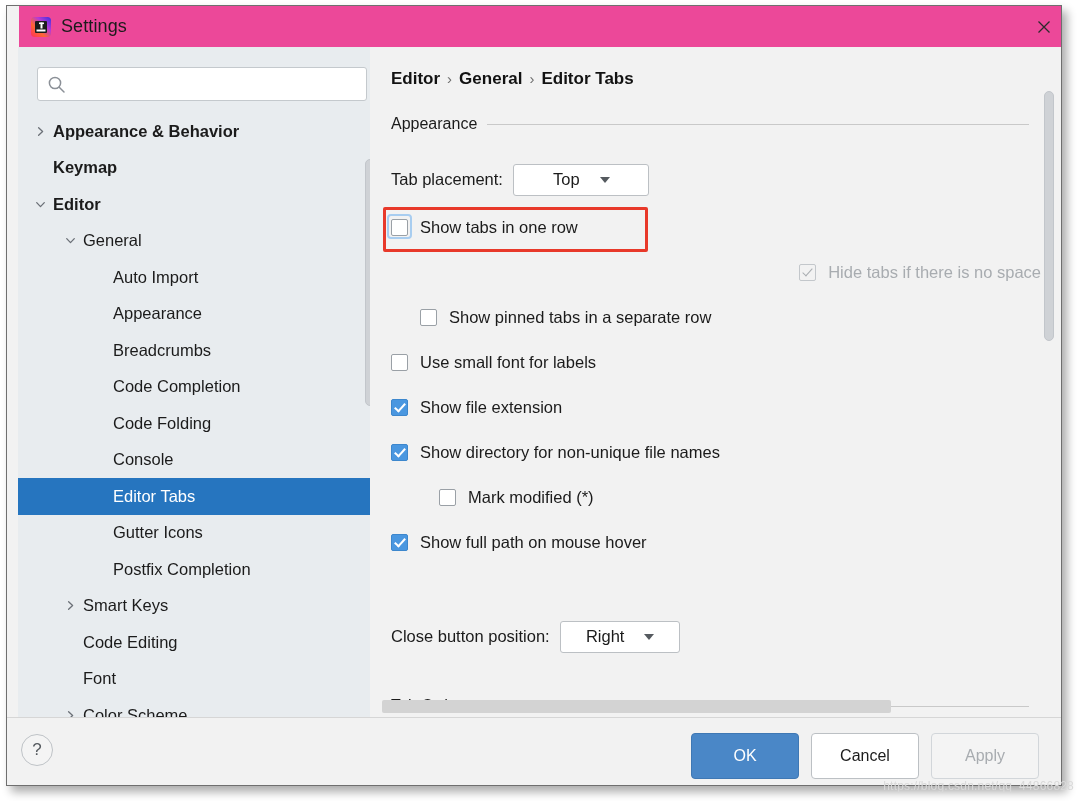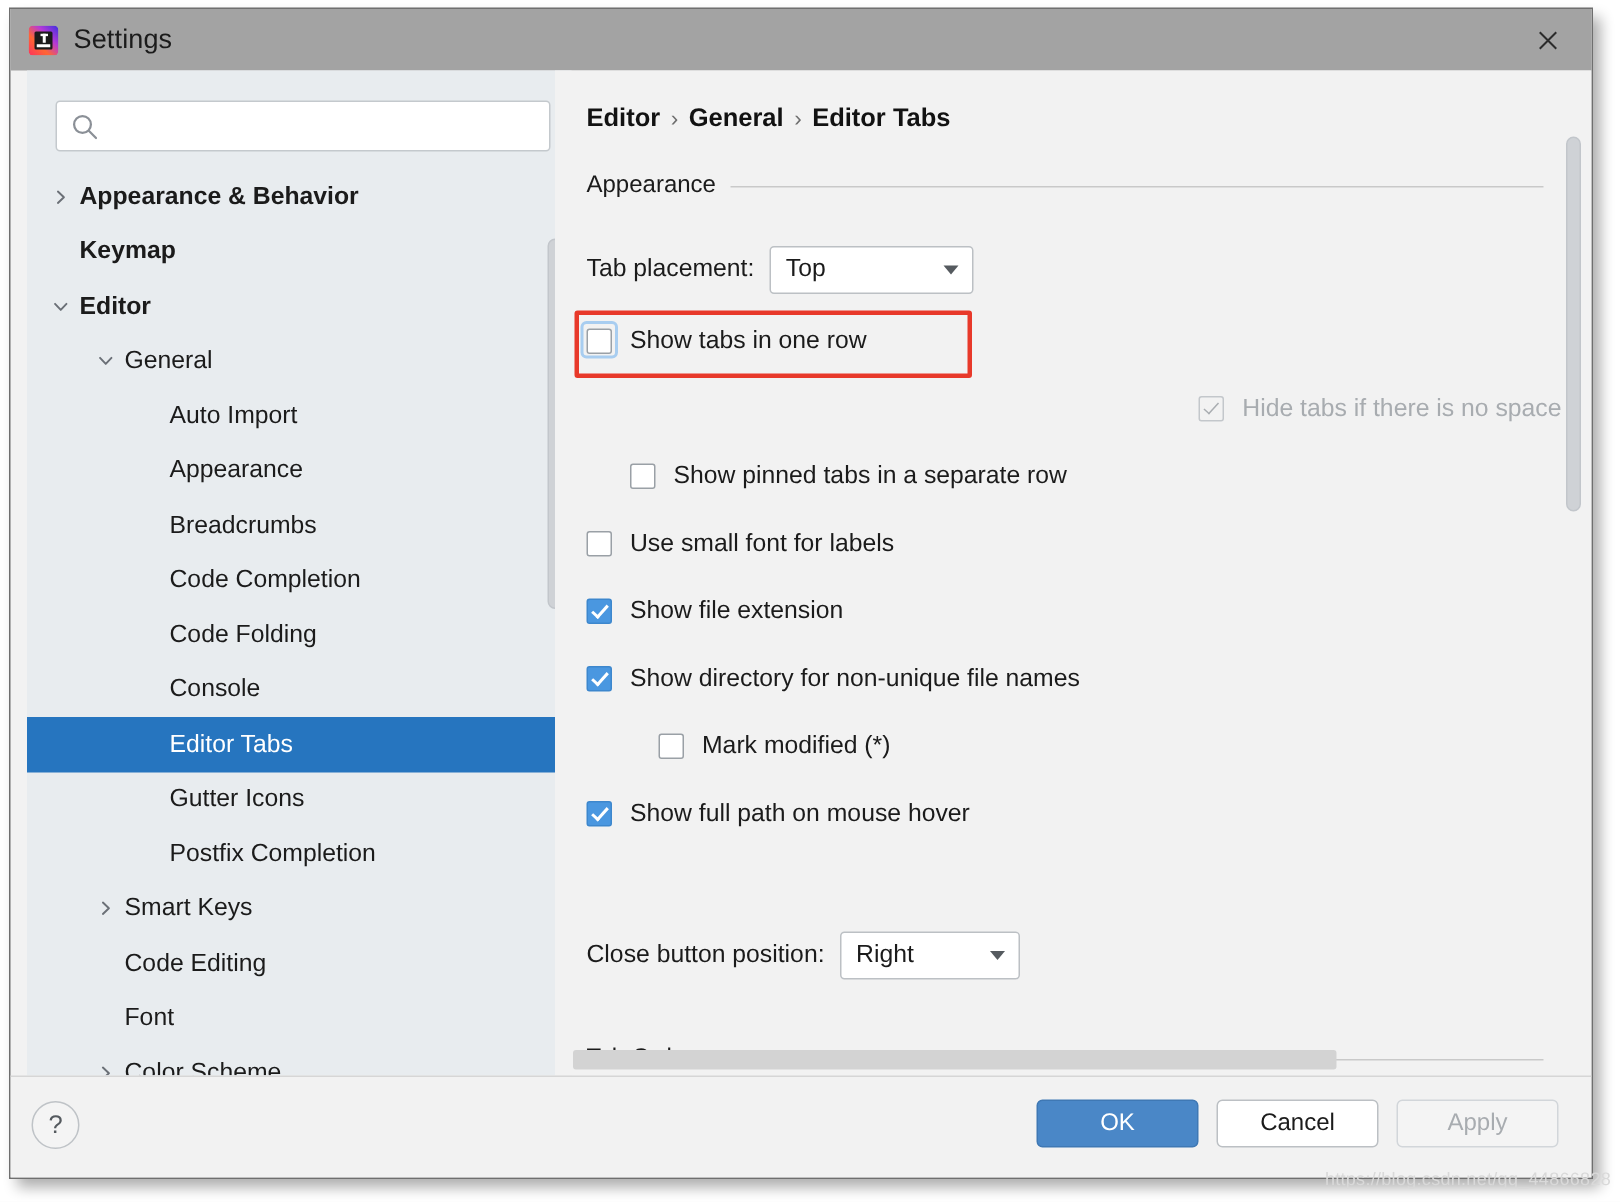--- a/index.html
+++ b/index.html
@@ -29,24 +29,24 @@
     background: #f2f2f2;
     border: 1px solid #6f6f6f;
     box-shadow: 5px 6px 9px rgba(0,0,0,0.33);
     box-sizing: border-box;
     overflow: hidden;
   }
 
   
   .titlebar {
     position: absolute;
-    left: 0; top: 0;
+    left: 12px; top: 0;
     width: 100%;
     height: 41px;
-    background: #a3a3a3;
+    background: #ec4899;
     box-sizing: border-box;
   }
   .title-icon {
     position: absolute;
     left: 12px;
     top: 11px;
     width: 20px;
     height: 20px;
     border-radius: 3px;
     overflow: hidden;
@@ -285,21 +285,21 @@
 
   .combo {
     height: 32px;
     min-width: 92px;
     background: #ffffff;
     border: 1px solid #bcc0c4;
     border-radius: 3px;
     box-sizing: border-box;
     display: inline-flex;
     align-items: center;
-    justify-content: space-between;
+    justify-content: center;
     padding: 0 9px 0 10px;
     font-size: 16.5px;
     color: #1b1b1b;
     cursor: pointer;
   }
   .combo .caret {
     margin-left: 20px;
     width: 0; height: 0;
     border-left: 5.5px solid transparent;
     border-right: 5.5px solid transparent;
@@ -338,21 +338,21 @@
   }
   .btns {
     position: absolute;
     right: 22px;
     top: 15px;
     display: flex;
     gap: 12px;
   }
   .btn {
     min-width: 108px;
-    height: 32px;
+    height: 46px;
     border-radius: 4px;
     border: 1px solid #bcc0c4;
     background: #ffffff;
     font-family: "Liberation Sans", sans-serif;
     font-size: 16px;
     color: #1b1b1b;
     display: flex;
     align-items: center;
     justify-content: center;
     cursor: pointer;

